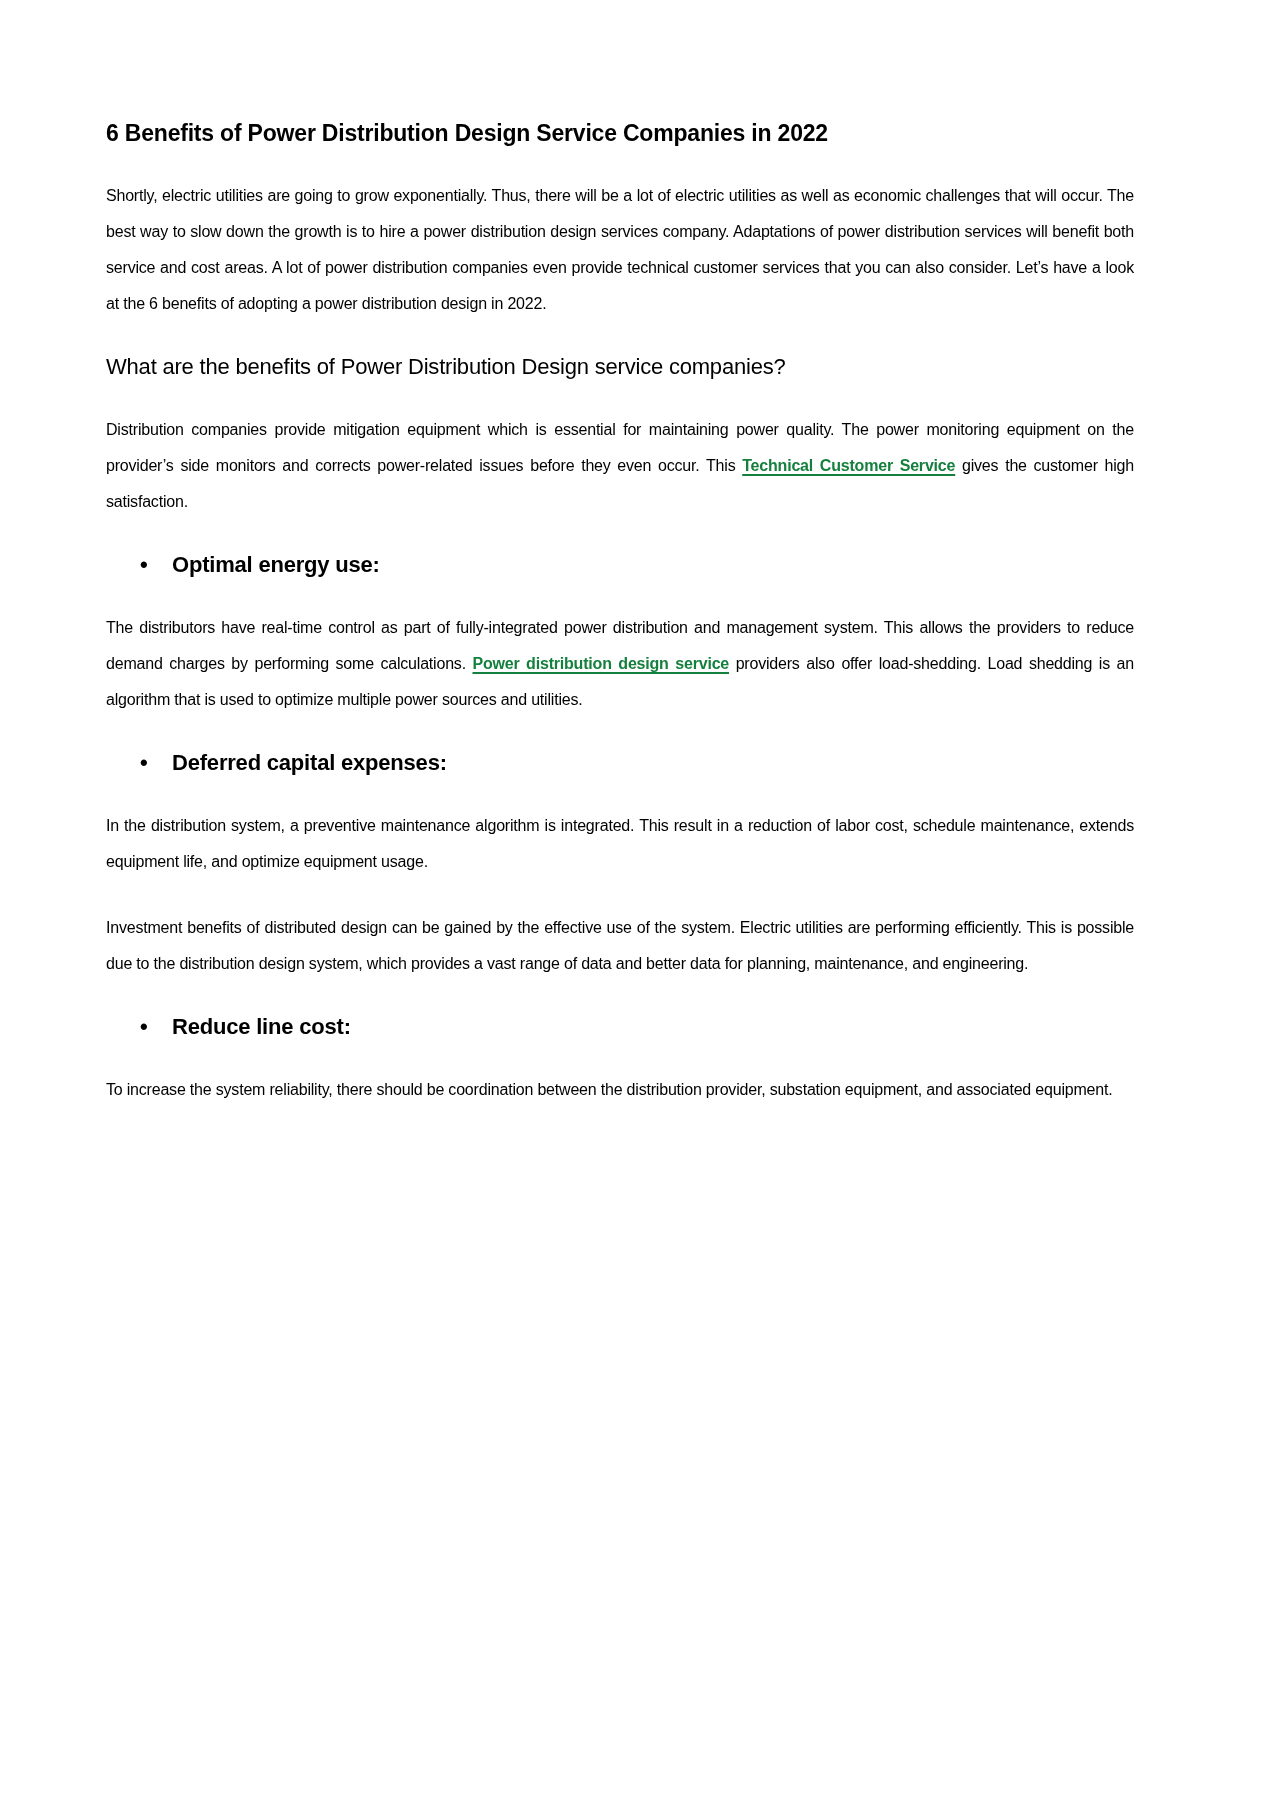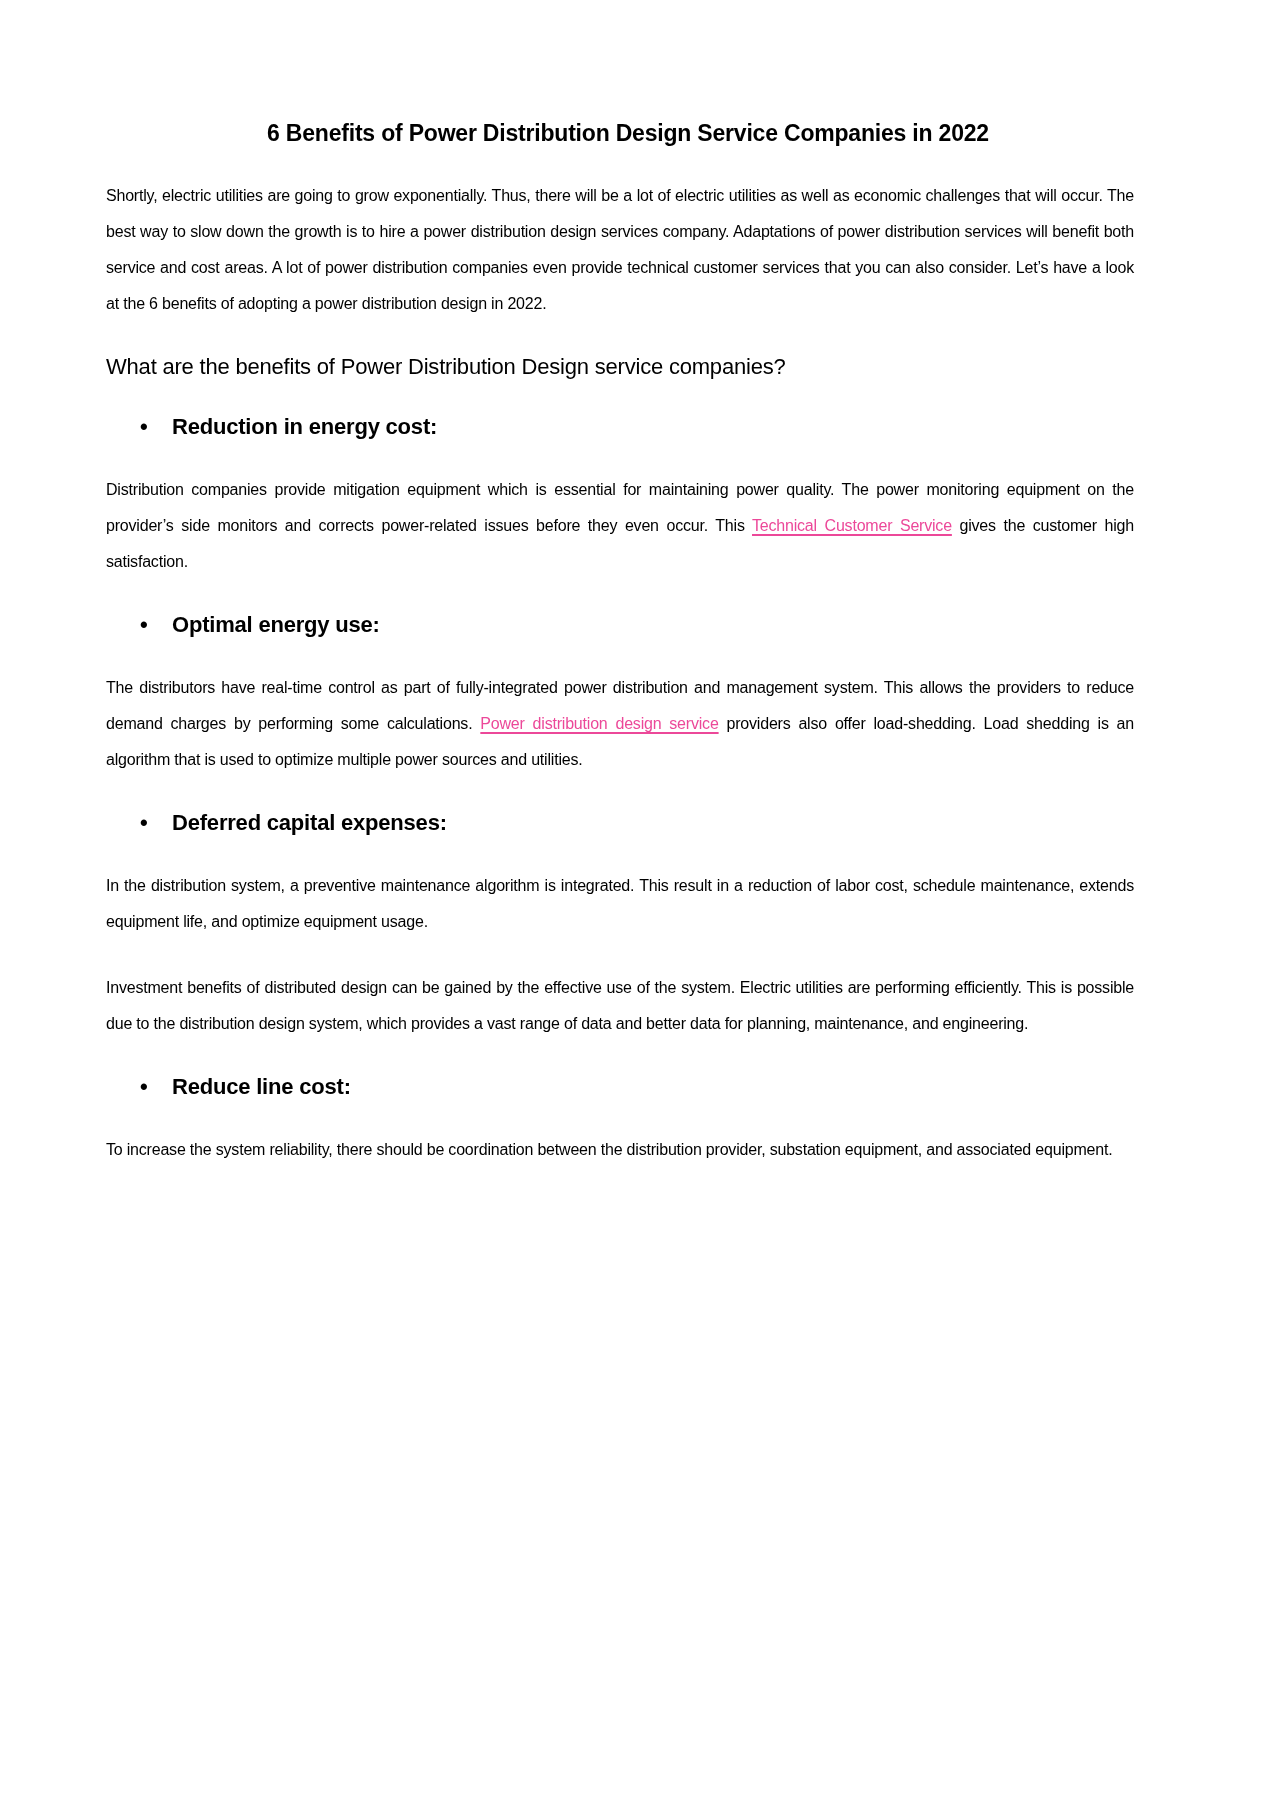--- a/index.html
+++ b/index.html
@@ -15,21 +15,20 @@
     color: #000000;
     font-family: "Liberation Sans", "DejaVu Sans", sans-serif;
     box-sizing: border-box;
     padding: 118px 122px 0 106px;
     overflow: hidden;
   }
   .doc-title {
     font-size: 23px;
     font-weight: bold;
     line-height: 30px;
-    text-align: center;
     margin: 0 0 30px 0;
     letter-spacing: -0.2px;
   }
   .body-para {
     font-size: 16px;
     line-height: 36px;
     text-align: justify;
     margin: 0 16px 30px 0;
     letter-spacing: -0.2px;
   }
@@ -48,42 +47,39 @@
     margin: 0 0 30px 0;
     padding-left: 34px;
     letter-spacing: -0.2px;
   }
   .bullet-dot {
     display: inline-block;
     width: 32px;
     font-weight: bold;
   }
   .doc-link {
-    color: #ec4899;
-    font-weight: normal;
+    color: #15803d;
+    font-weight: bold;
     text-decoration: underline;
     text-decoration-thickness: 2px;
     text-underline-offset: 3px;
     cursor: pointer;
   }
 </style>
 </head>
 <body>
 
 <div class="page">
 
   <h1 class="doc-title">6 Benefits of Power Distribution Design Service Companies in 2022</h1>
 
   <p class="body-para">Shortly, electric utilities are going to grow exponentially. Thus, there will be a lot of electric utilities as well as economic challenges that will occur. The best way to slow down the growth is to hire a power distribution design services company. Adaptations of power distribution services will benefit both service and cost areas. A lot of power distribution companies even provide technical customer services that you can also consider. Let’s have a look at the 6 benefits of adopting a power distribution design in 2022.</p>
 
   <h2 class="section-heading">What are the benefits of Power Distribution Design service companies?</h2>
 
-  <div class="bullet-row">
-    <span class="bullet-dot">•</span><span>Reduction in energy cost:</span>
-  </div>
 
   <p class="body-para"><span>Distribution companies provide mitigation equipment which is essential for maintaining power quality. The power monitoring equipment on the provider’s side monitors and corrects power-related issues before they even occur. This </span><a class="doc-link">Technical Customer Service</a><span> gives the customer high satisfaction.</span></p>
 
   <div class="bullet-row">
     <span class="bullet-dot">•</span><span>Optimal energy use:</span>
   </div>
   <p class="body-para"><span>The distributors have real-time control as part of fully-integrated power distribution and management system. This allows the providers to reduce demand charges by performing some calculations. </span><a class="doc-link">Power distribution design service</a><span> providers also offer load-shedding. Load shedding is an algorithm that is used to optimize multiple power sources and utilities.</span></p>
 
   <div class="bullet-row">
     <span class="bullet-dot">•</span><span>Deferred capital expenses:</span>

